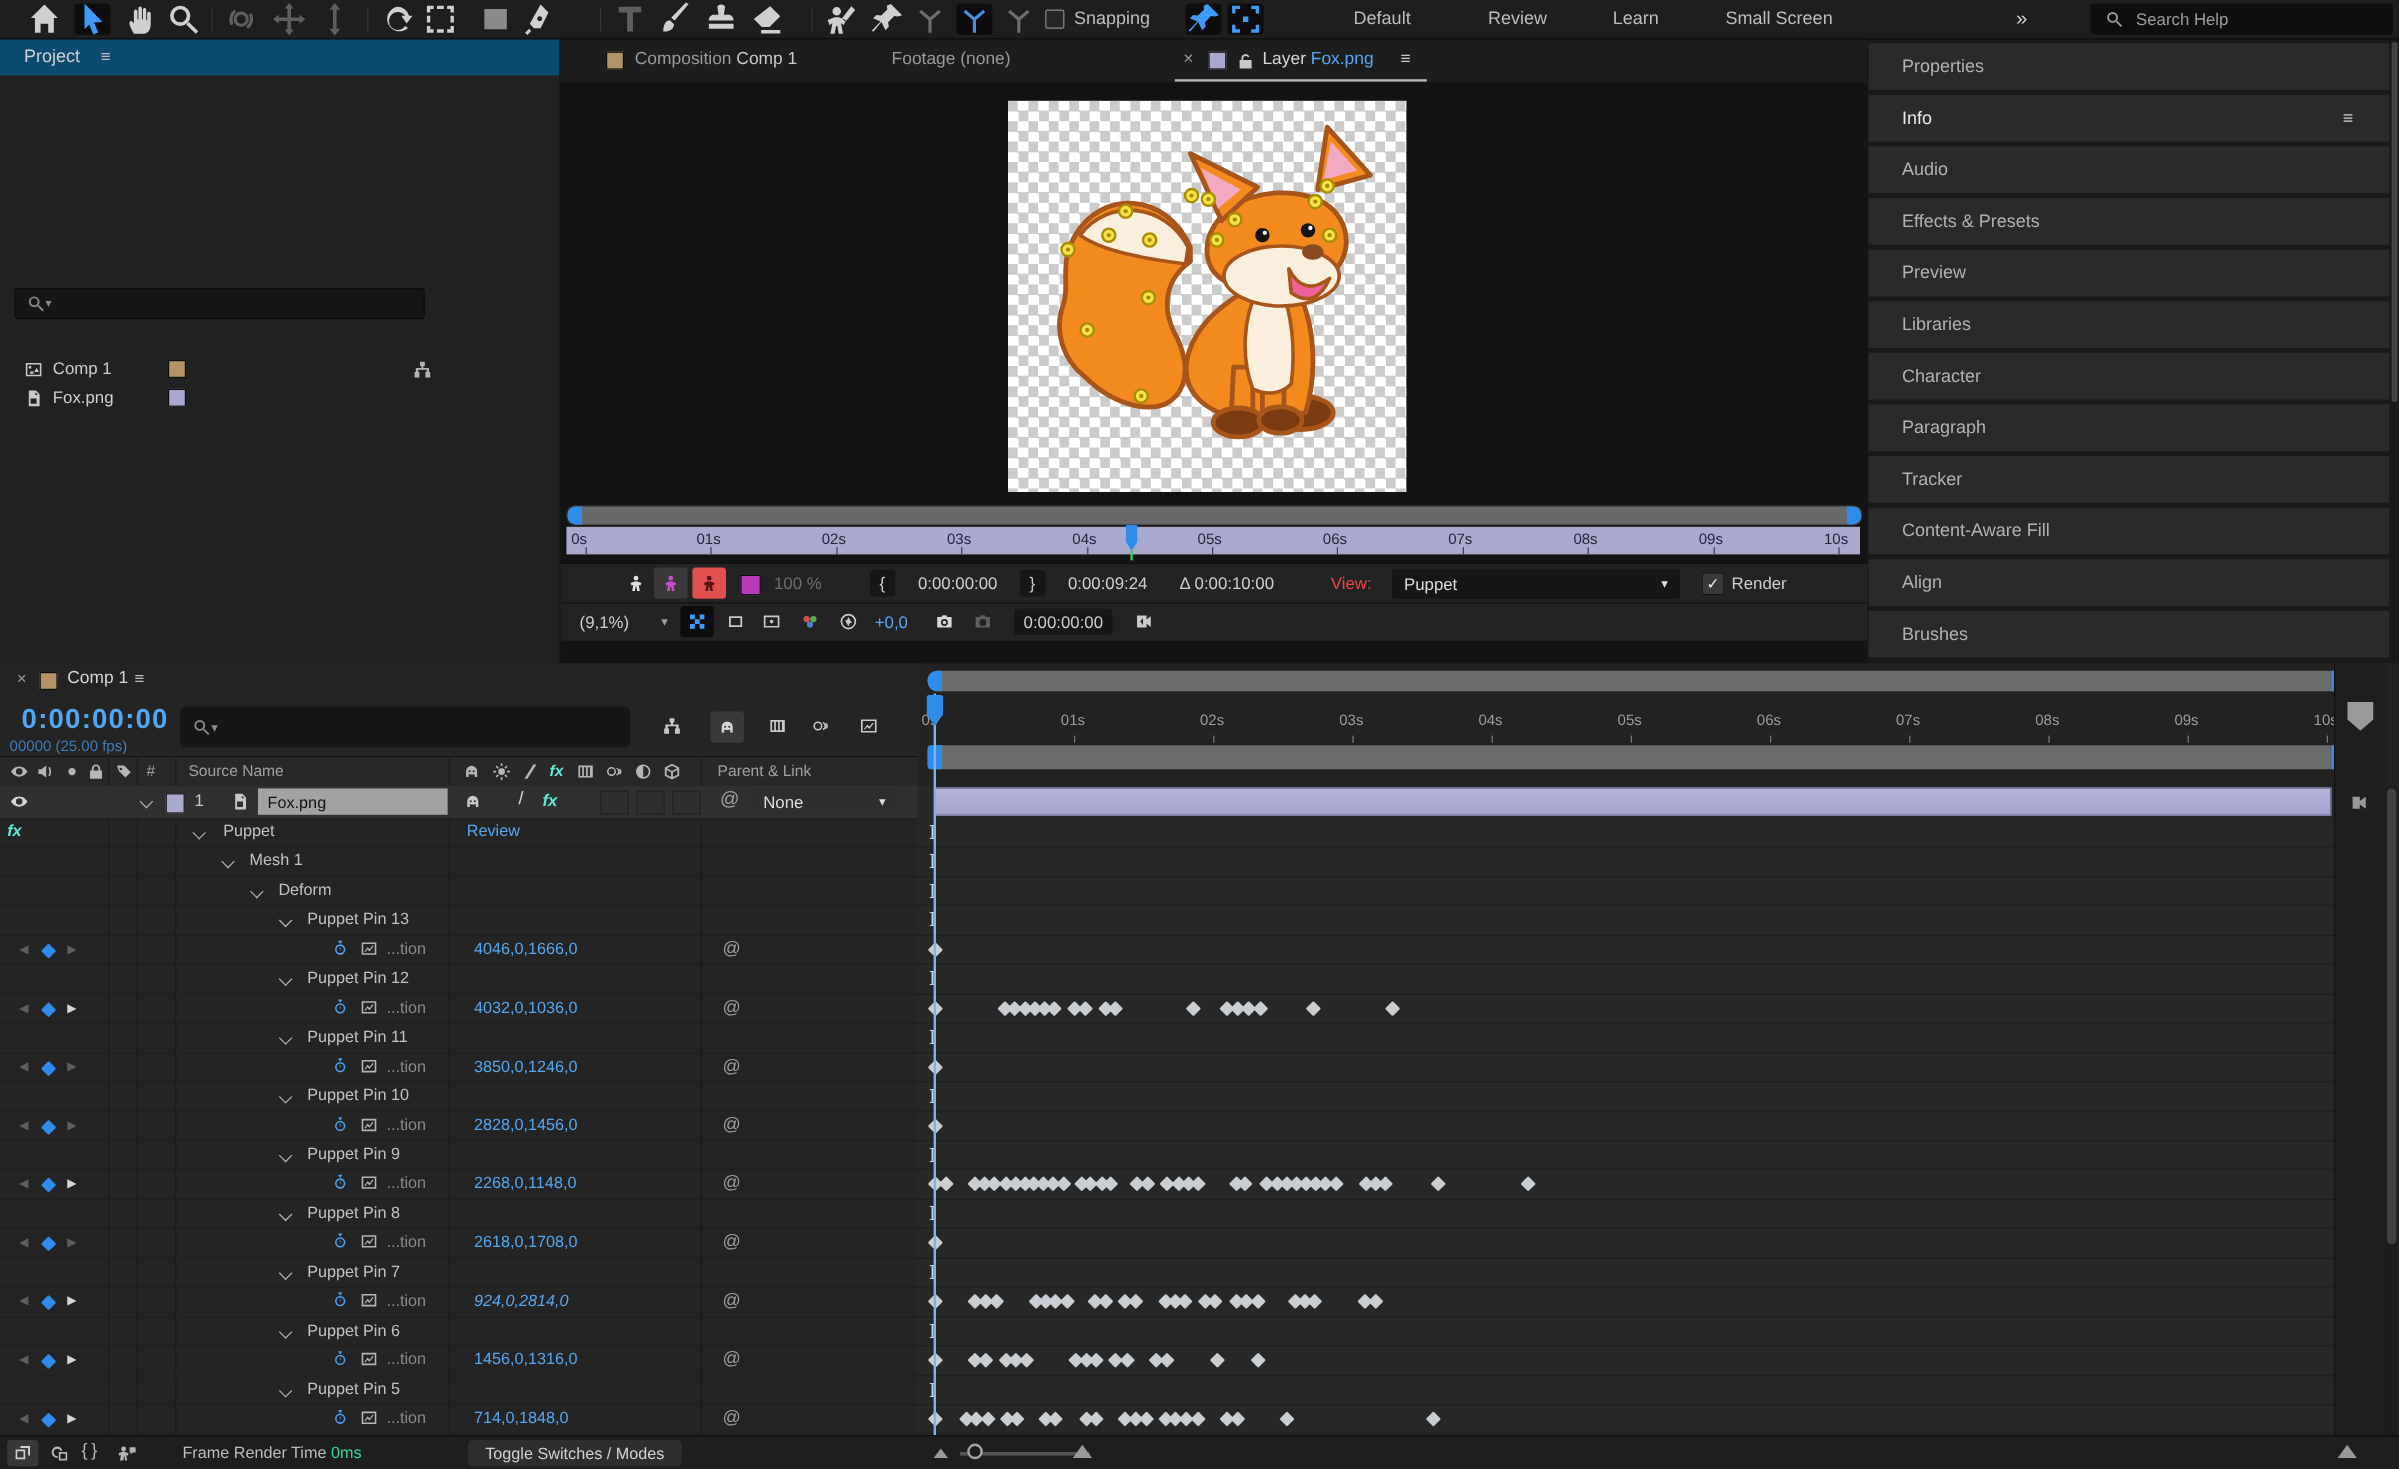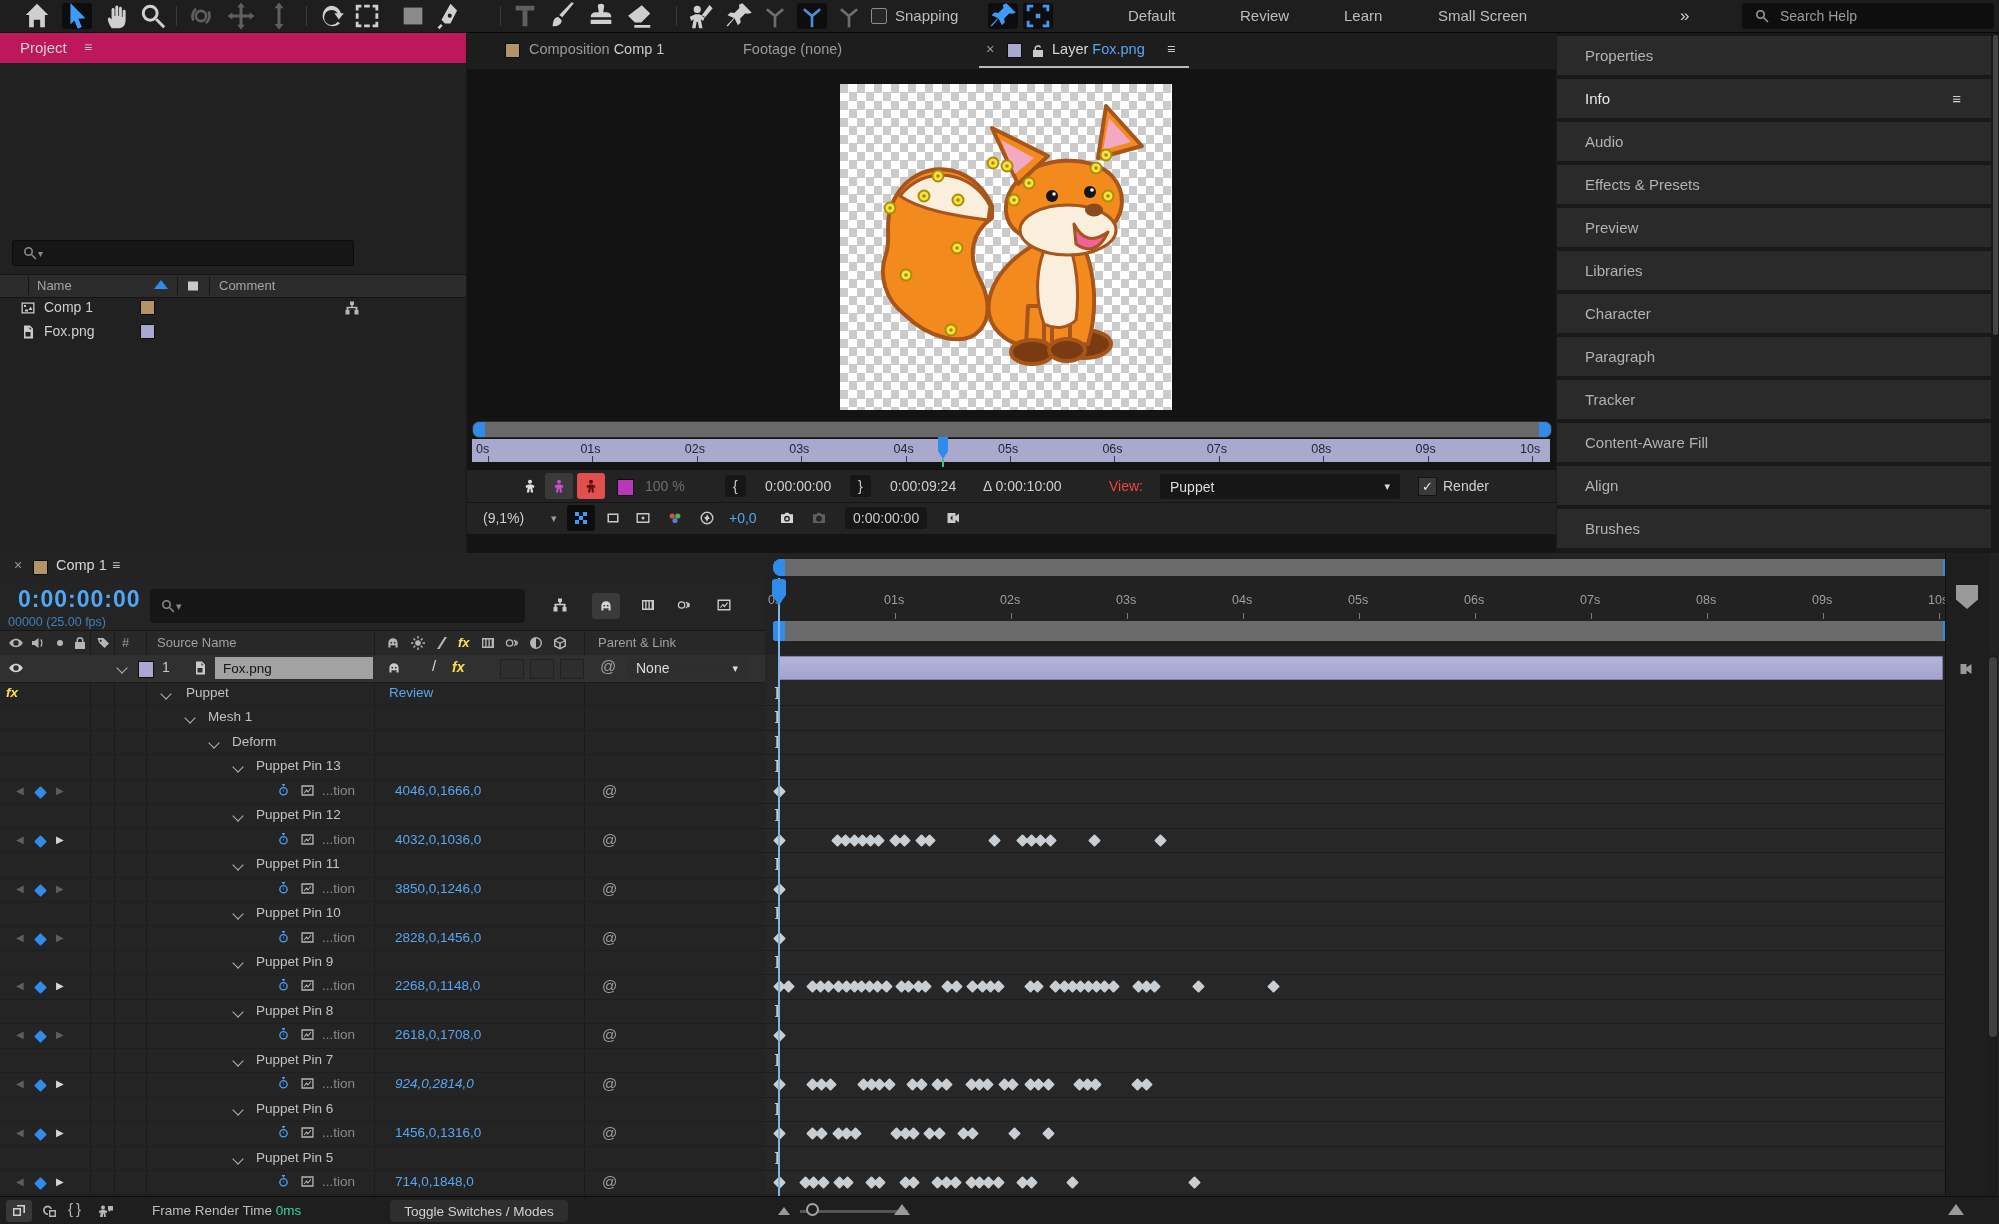--- a/index.html
+++ b/index.html
@@ -15,21 +15,21 @@
   
   #topbar{left:0;top:0;width:1999px;height:32px;background:#1e1e1e;border-bottom:1px solid #070707;}
   .tool{position:absolute;top:3px;width:30px;height:26px;display:flex;align-items:center;justify-content:center;color:#cfcfcf;border-radius:3px;}
   .tool.active{background:#0d0d0d;color:#3f9bfa;}
   .tool.disabled{color:#5f5f5f;}
   .tsep{position:absolute;top:6px;width:1px;height:20px;background:#3a3a3a;}
   .wslab{position:absolute;top:0;height:32px;line-height:32px;color:#bdbdbd;font-size:15px;}
   #help-box{position:absolute;left:1742px;top:3px;width:252px;height:26px;background:#0e0e0e;border-radius:3px;display:flex;align-items:center;gap:10px;padding-left:12px;box-sizing:border-box;color:#9c9c9c;}
   
   #project{left:0;top:33px;width:466px;height:520px;background:#212121;}
-  #prj-head{position:absolute;left:0;top:0;width:100%;height:30px;background:#be185d;}
+  #prj-head{position:absolute;left:0;top:0;width:100%;height:30px;background:#0c4a6e;}
   #prj-search{position:absolute;left:12px;top:207px;width:342px;height:26px;background:#161616;border:1px solid #0c0c0c;border-radius:3px;display:flex;align-items:center;padding-left:9px;box-sizing:border-box;color:#8a8a8a;}
   #prj-cols{position:absolute;left:0;top:241px;width:100%;height:22px;background:#2c2c2c;border-top:1px solid #141414;border-bottom:1px solid #141414;color:#a5a5a5;font-size:13px;}
   .prj-row{position:absolute;left:0;width:100%;height:24px;}
   .chip{display:inline-block;width:13px;height:13px;border:1px solid #0d0d0d;}
   #prj-foot{position:absolute;left:0;top:470px;width:100%;height:28px;background:#272727;border-top:1px solid #121212;display:flex;align-items:center;gap:14px;padding-left:8px;color:#b9b9b9;}
   .bpc{background:#161616;border-radius:3px;padding:2px 12px;font-size:13px;color:#c7c7c7;}
   
   #viewer{left:467px;top:33px;width:1089px;height:520px;background:#141414;}
   #vtabs{position:absolute;left:0;top:0;width:100%;height:36px;background:#1d1d1d;font-size:14.5px;color:#9a9a9a;}
   #canvas{position:absolute;left:0;top:36px;width:100%;height:350px;background:#131313;}
@@ -78,21 +78,21 @@
   #t-scroll{position:absolute;left:1988px;top:102px;width:10px;height:541px;background:#1c1c1c;}
   #t-thumb{position:absolute;left:1px;top:2px;width:8px;height:380px;background:#414141;border-radius:4px;}
   #playhead{position:absolute;left:778px;top:25px;width:2px;height:618px;background:#7fb4ea;}
   #ph-head{position:absolute;left:772px;top:26px;width:14px;height:26px;background:#2f8ceb;border-radius:3px 3px 0 0;clip-path:polygon(0 0,100% 0,100% 62%,50% 100%,0 62%);}
   #v-ph{position:absolute;left:471px;top:404px;width:10px;height:22px;background:#2f8ceb;clip-path:polygon(0 0,100% 0,100% 65%,50% 100%,0 65%);}
   #v-ph-line{position:absolute;left:475px;top:426px;width:2px;height:8px;background:#39c56b;}
   #tl-status{position:absolute;left:0;top:643px;width:1999px;height:28px;background:#1e1e1e;border-top:1px solid #0c0c0c;color:#b5b5b5;}
   .sgreen{color:#35d6a0;}
   #toggle-btn{position:absolute;left:390px;top:3px;width:178px;height:22px;background:#2e2e2e;border-radius:4px;display:flex;align-items:center;justify-content:center;font-size:13.5px;color:#d2d2d2;}
   .mini{font-size:11px;}
-  .fxit{font-style:italic;font-weight:bold;color:#fde047;}
+  .fxit{font-style:italic;font-weight:bold;color:#5eead4;}
   .swbox{position:absolute;top:4px;width:22px;height:18px;background:#2e2e2e;border:1px solid #222;}
 </style>
 </head>
 <body>
 
 <div id="stage">
 
   <div id="topbar" class="abs">
     <div id="tools">
         <div class="tool" style="left: 22px;">
@@ -236,33 +236,20 @@
       <span class="abs" style="left:20px;top:6px;color:#d2d2d2;font-size:15px;">Project</span>
       <span class="abs" style="left:84px;top:6px;color:#bdbdbd;">≡</span>
     </div>
     <div id="prj-search">
       <span class="ic">
           <svg viewBox="0 0 16 16">
             <path fill="currentColor" fill-rule="evenodd" d="M6.5 2a4.5 4.5 0 1 1 0 9 4.5 4.5 0 0 1 0-9Zm0 1.6a2.9 2.9 0 1 0 0 5.8 2.9 2.9 0 0 0 0-5.8ZM10.3 9.2 14.5 13.4 13.4 14.5 9.2 10.3Z"></path>
           </svg>
         </span>
         <span style="font-size:10px;color:#8a8a8a;">▾</span>
-    </div>
-    <div id="prj-cols">
-      <span class="abs" style="left:37px;top:3px;">Name</span>
-      <span class="abs" style="left:154px;top:5px;width:0;height:0;border-left:7px solid transparent;border-right:7px solid transparent;border-bottom:9px solid #2f8ceb;"></span>
-      <span class="ic abs" style="left:185px;top:3px;color:#c9c9c9;">
-          <svg viewBox="0 0 16 16">
-            <path fill="currentColor" fill-rule="evenodd" d="M3 3.5h10v9H3Z"></path>
-          </svg>
-        </span>
-      <span class="abs" style="left:219px;top:3px;">Comment</span>
-      <span class="abs" style="left:28px;top:2px;width:1px;height:18px;background:#151515;"></span>
-      <span class="abs" style="left:177px;top:2px;width:1px;height:18px;background:#151515;"></span>
-      <span class="abs" style="left:209px;top:2px;width:1px;height:18px;background:#151515;"></span>
     </div>
     <div id="prj-rows">
         <div class="prj-row" style="top: 263px;">
           <span class="ic abs" style="left:20px;top:4px;color:#c9c9c9;">
             <svg viewBox="0 0 16 16">
               <path fill="currentColor" fill-rule="evenodd" d="M1.5 2.5h13v11h-13Zm1.3 1.3v8.4h10.4V3.8ZM4 5h2v2H4Zm6.5 1.5 2 3.5h-4ZM5 9.5h3v2H5Z"></path>
             </svg>
           </span>
           <span class="abs" style="left:44px;top:3px;color:#cfcfcf;">Comp 1</span>
           <span class="chip abs" style="left:140px;top:4px;background:#b29468;"></span>

